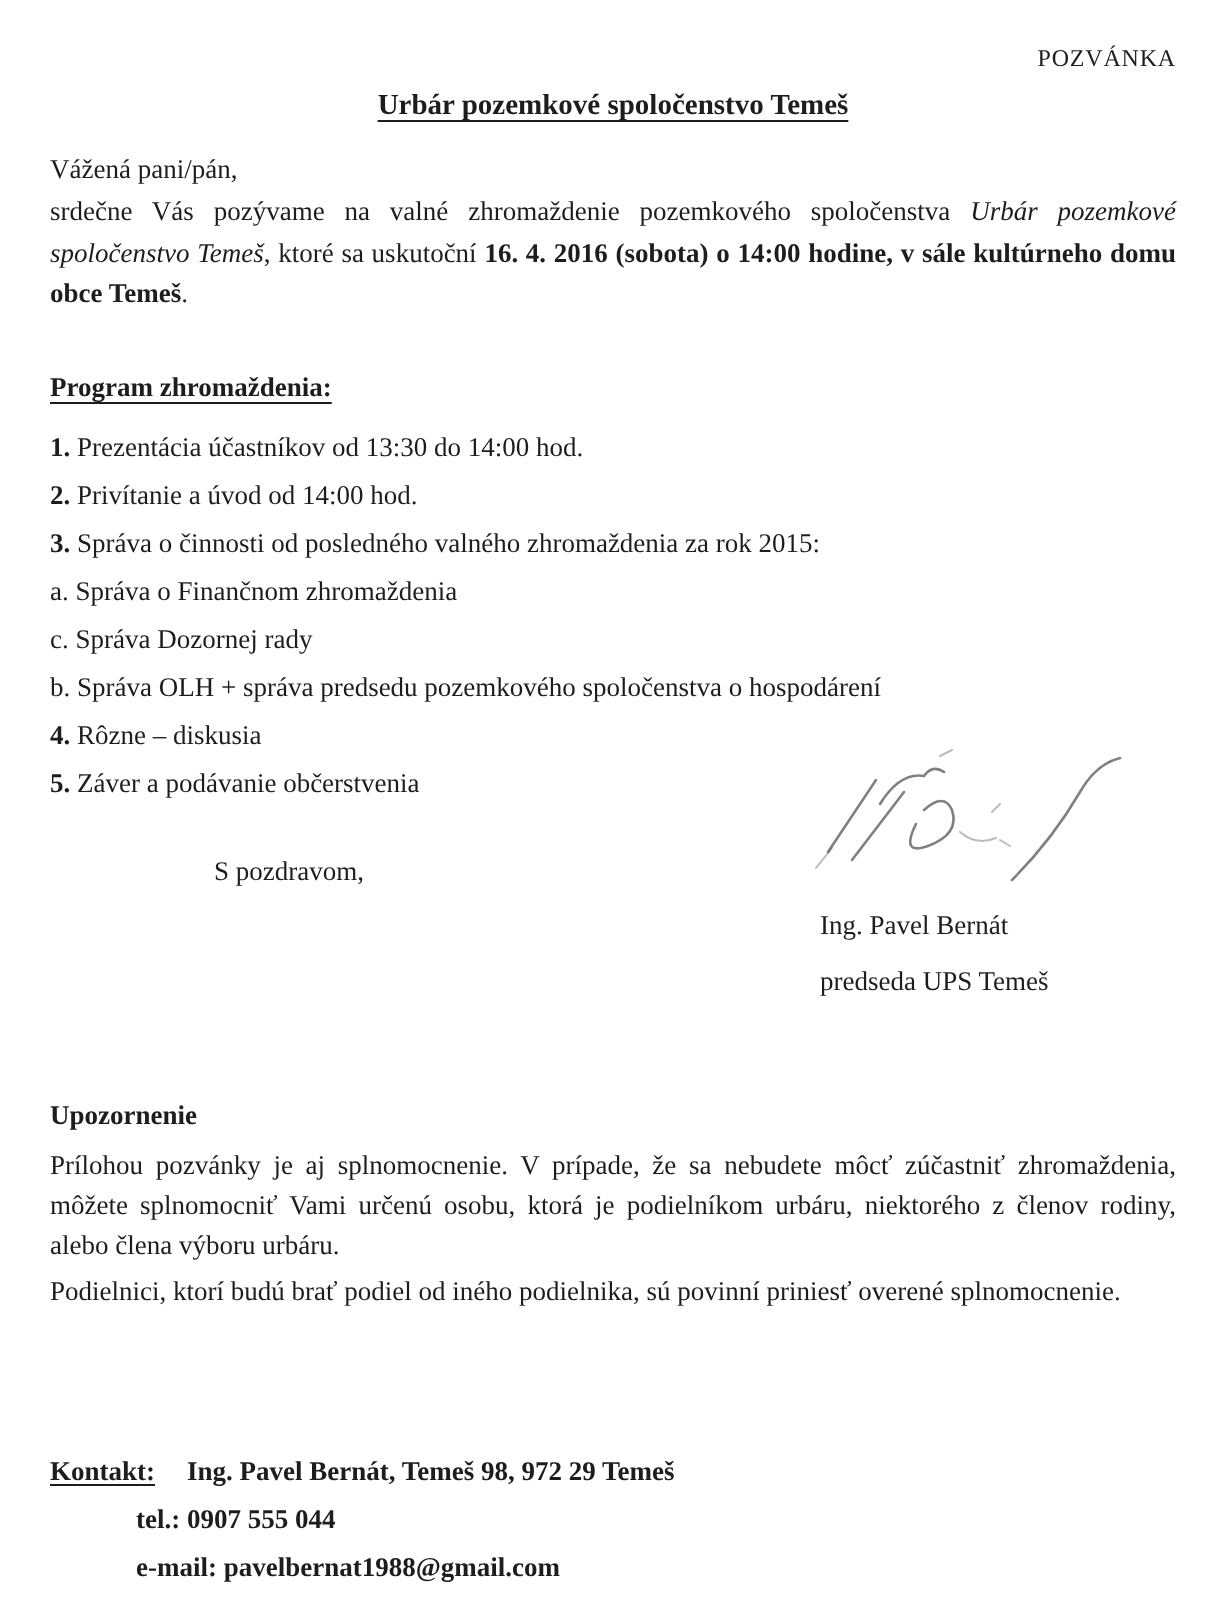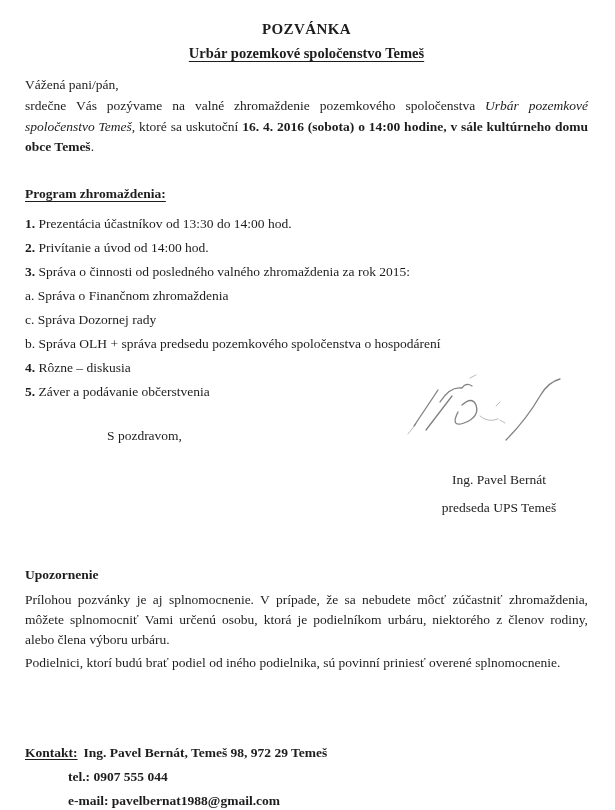--- a/index.html
+++ b/index.html
@@ -12,39 +12,39 @@
     color:#1d1d1d;
     font-family:"Liberation Serif","DejaVu Serif",serif;
     font-size:13.5px;
     overflow:hidden;
   }
   .bold{font-weight:bold;}
   .italic{font-style:italic;}
   .underline{text-decoration:underline;text-underline-offset:2px;}
   .justify{text-align:justify;}
 
-  .title{font-size:15px;font-weight:bold;line-height:18px;letter-spacing:.4px;text-align:center;}
+  .title{font-size:12px;font-weight:normal;line-height:18px;letter-spacing:.4px;text-align:right;}
   .org{font-size:14.5px;font-weight:bold;line-height:18px;margin-top:6px;text-align:center;text-decoration:underline;text-underline-offset:2.5px;}
   .addr{line-height:18px;margin-top:4px;text-align:center;}
   .salutation{margin-top:14px;line-height:18px;}
   .intro{margin:2px 0 0 0;line-height:20.5px;}
   .prog-heading{margin-top:27px;line-height:18px;font-weight:bold;text-decoration:underline;text-underline-offset:3px;}
   .prog-item{margin-top:6px;line-height:18px;}
   .prog-item.first{margin-top:12px;}
   .closing{margin-top:26px;margin-left:82px;line-height:18px;}
-  .signer{margin-top:21px;margin-left:385px;line-height:28px;text-align:center;}
+  .signer{margin-top:4px;margin-left:385px;line-height:28px;}
   .signature{position:absolute;left:400px;top:358px;width:175px;height:88px;}
   .signature path{fill:none;stroke:#555555;stroke-width:1.3;stroke-linecap:round;opacity:.75;}
   .signature .faint{opacity:.4;stroke-width:1;}
   .notice-heading{margin-top:44px;line-height:18px;font-weight:bold;}
   .notice-p1{margin:6px 0 0 0;line-height:20px;}
   .notice-p2{margin:3px 0 0 0;line-height:20px;}
   .contact{margin-top:71px;}
   .contact-line{line-height:18px;font-weight:bold;}
-  .contact-label{margin-right:6px;}
+  .contact-label{margin-right:16px;}
   .contact-ind{margin-top:6px;margin-left:43px;line-height:18px;font-weight:bold;}
 </style>
 </head>
 <body>
 
 <div class="page">
 
   <div class="title">POZVÁNKA</div>
   <div class="org">Urbár pozemkové spoločenstvo Temeš</div>
 

